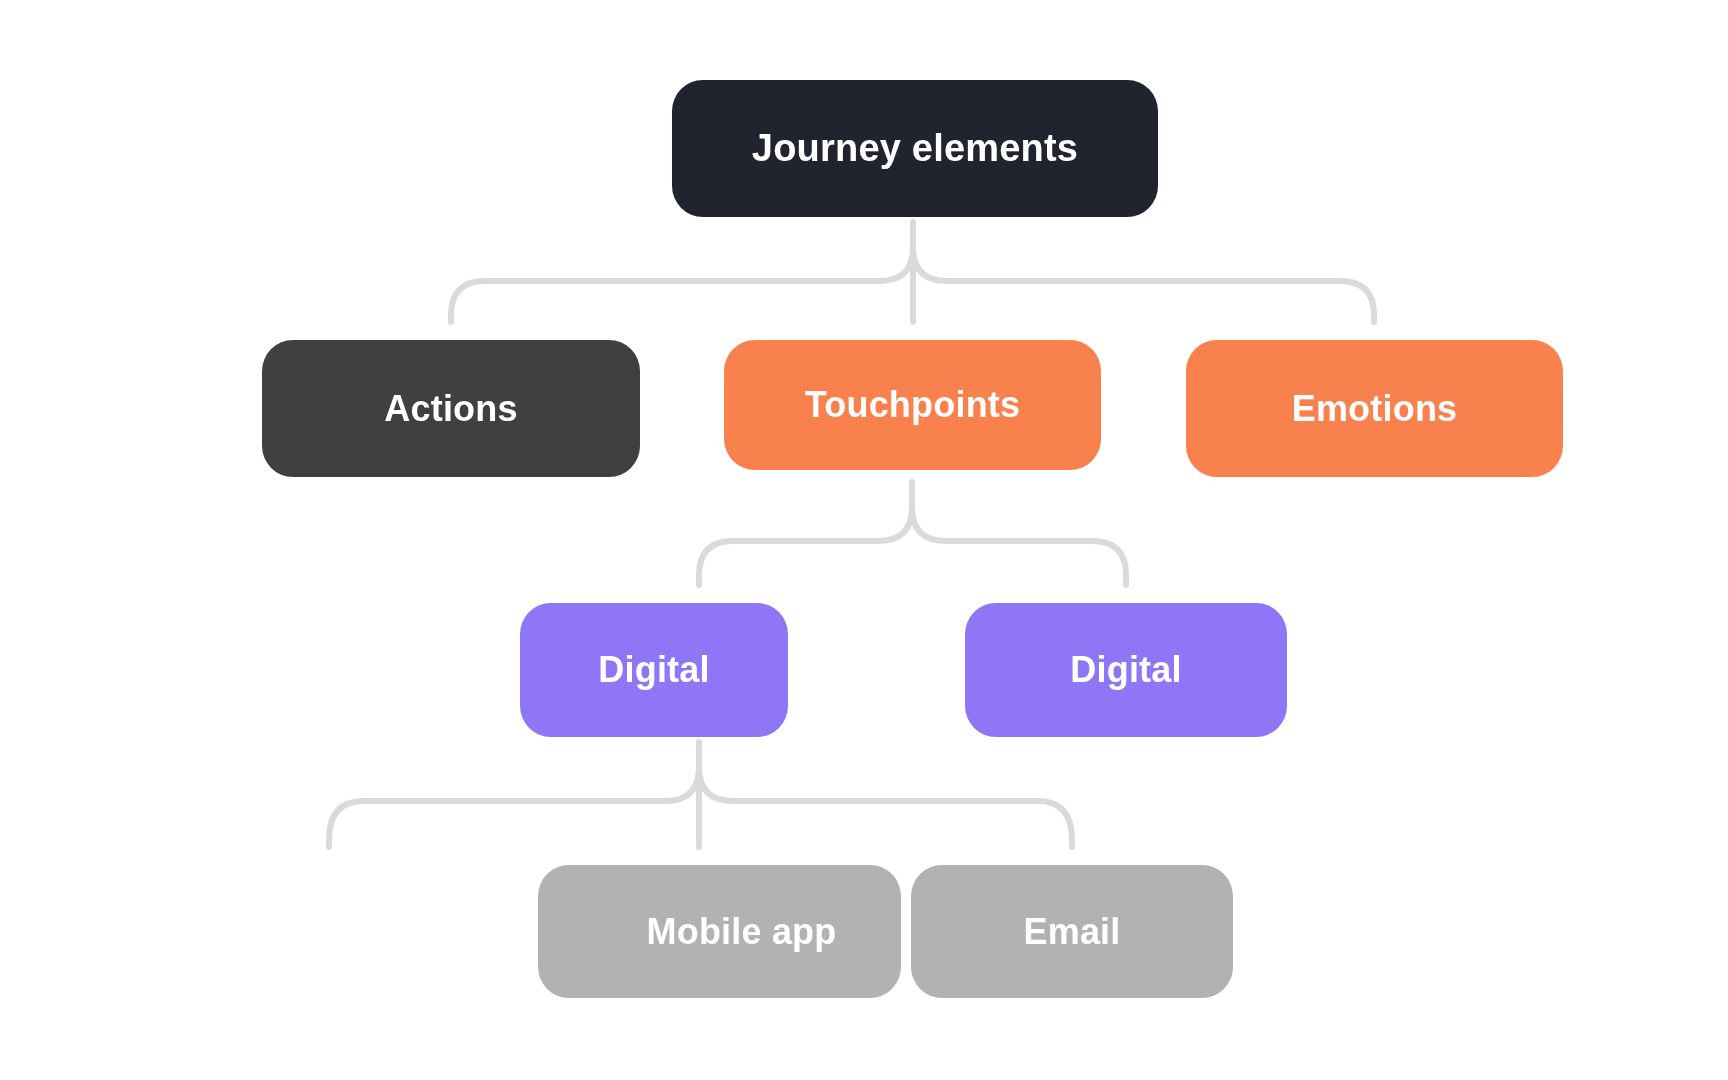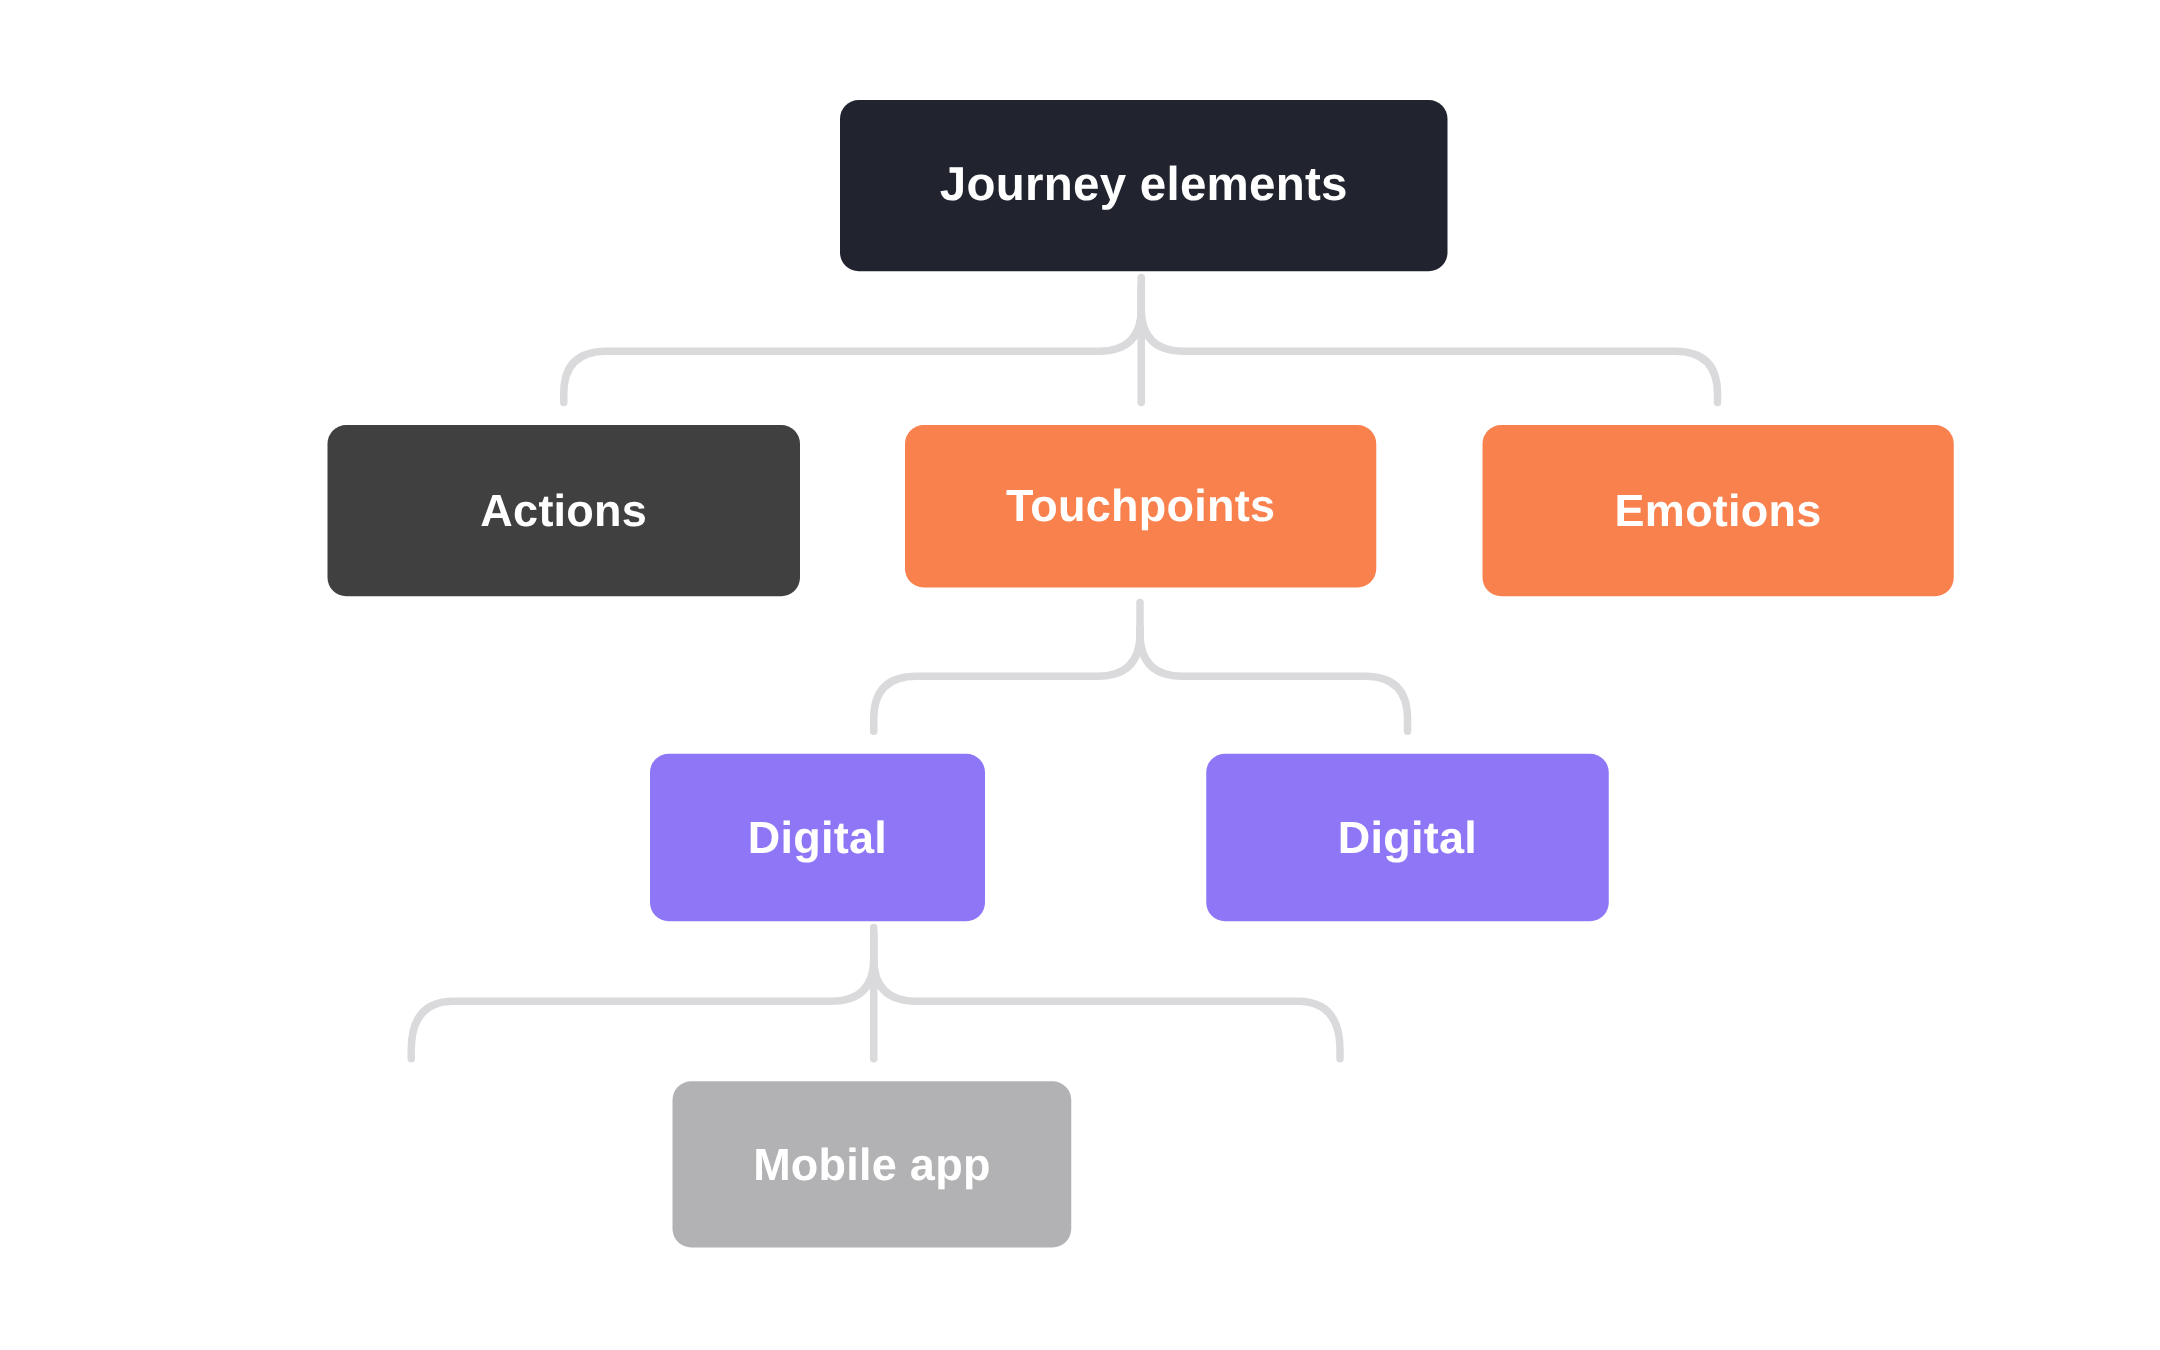--- a/index.html
+++ b/index.html
@@ -23,21 +23,21 @@
     fill: none;
     stroke: #dadadc;
     stroke-width: 6;
     stroke-linecap: round;
   }
   .node {
     position: absolute;
     display: flex;
     align-items: center;
     justify-content: center;
-    border-radius: 15px;
+    border-radius: 31px;
     color: #ffffff;
     font-weight: 700;
     font-size: 36px;
     letter-spacing: 0.2px;
     white-space: nowrap;
     cursor: default;
   }
   #n-journey     { left: 672px;  top: 80px;  width: 486px; height: 137px; font-size: 38px; }
   #n-actions     { left: 262px;  top: 340px; width: 378px; height: 137px; }
   #n-touchpoints { left: 724px;  top: 340px; width: 377px; height: 130px; }
@@ -92,18 +92,21 @@
 
   <div class="node" id="n-digital" style="background: rgb(142, 118, 246);">
     <span>Digital</span>
   </div>
 
   <div class="node" id="n-physical" style="background: rgb(142, 118, 246);">
     <span>Digital</span>
   </div>
 
 
-  <div class="node" id="n-mobile" style="background: rgb(178, 178, 181);">
+  <div class="node" id="n-mobile" style="background: rgb(178, 178, 181); padding-left: 44px;">
     <span>Mobile app</span>
   </div>
 
+  <div class="node" id="n-email" style="background: rgb(178, 178, 181);">
+    <span>Email</span>
+  </div>
 
 </div>
 
 </body></html>

